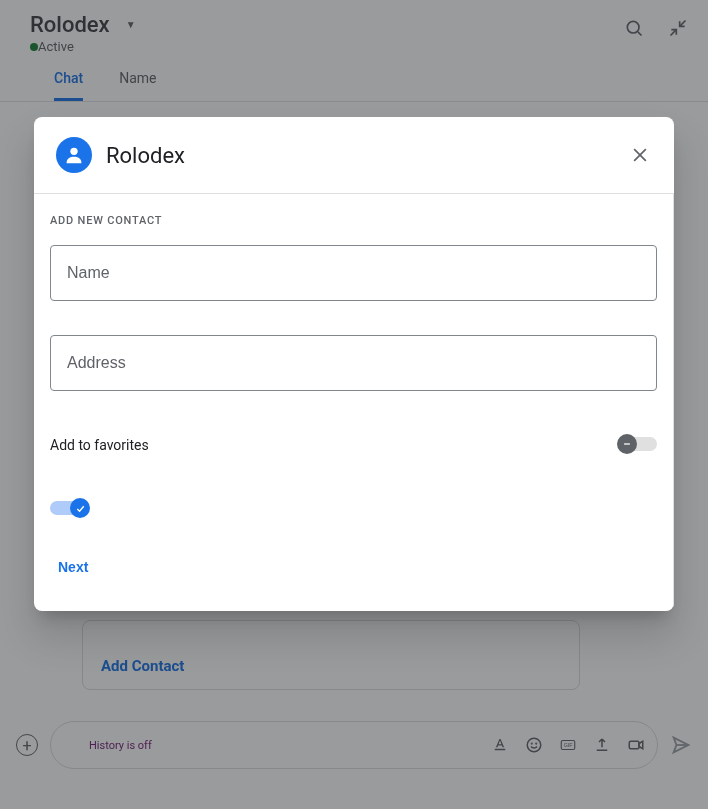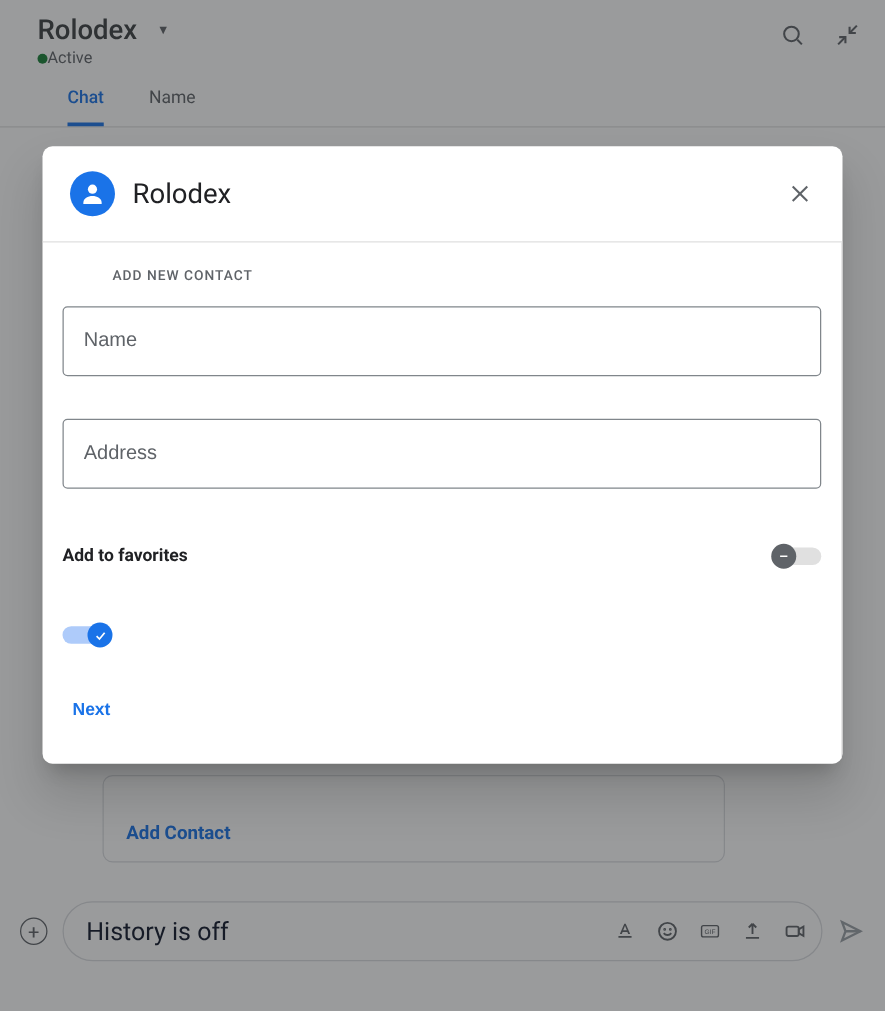--- a/index.html
+++ b/index.html
@@ -102,22 +102,23 @@
       border: 1px solid #dadce0;
       border-radius: 24px;
       height: 48px;
       display: flex;
       align-items: center;
       padding: 0 12px 0 18px;
       gap: 12px;
     }
     .compose-placeholder {
       flex: 1;
-      color: #0f172a;
-      font-size: 20px;
+      color: #701a75;
+      font-size: 11px;
+      margin-left: 20px;
     }
     .compose-icons {
       display: flex;
       gap: 16px;
       color: #5f6368;
       align-items: center;
     }
     .send-icon {
       color: #9aa0a6;
     }
@@ -167,43 +168,40 @@
     .dialog-body {
       padding: 20px 16px 28px 16px;
       border-right: 1px solid #e0e0e0;
     }
     .section-label {
       font-size: 11px;
       letter-spacing: 0.8px;
       color: #5f6368;
       font-weight: 500;
       margin-bottom: 18px;
-      margin-left: 40px;
     }
     .text-input {
       width: 100%;
       height: 56px;
       border: 1px solid #80868b;
       border-radius: 4px;
       padding: 12px 16px;
       font-size: 16px;
       color: #a21caf;
       margin-bottom: 34px;
       outline: none;
     }
     .text-input::placeholder { color: #5f6368; }
     .toggle-row {
       display: flex;
-      align-items: center;
       justify-content: space-between;
       padding: 12px 0;
       font-size: 14px;
       color: #202124;
       margin-bottom: 24px;
-      font-weight: bold;
     }
     .toggle {
       position: relative;
       width: 37px; height: 14px;
       border-radius: 7px;
     }
     .toggle.off { background: #e0e0e0; }
     .toggle.on  { background: #aecbfa; }
     .toggle-knob {
       position: absolute;

